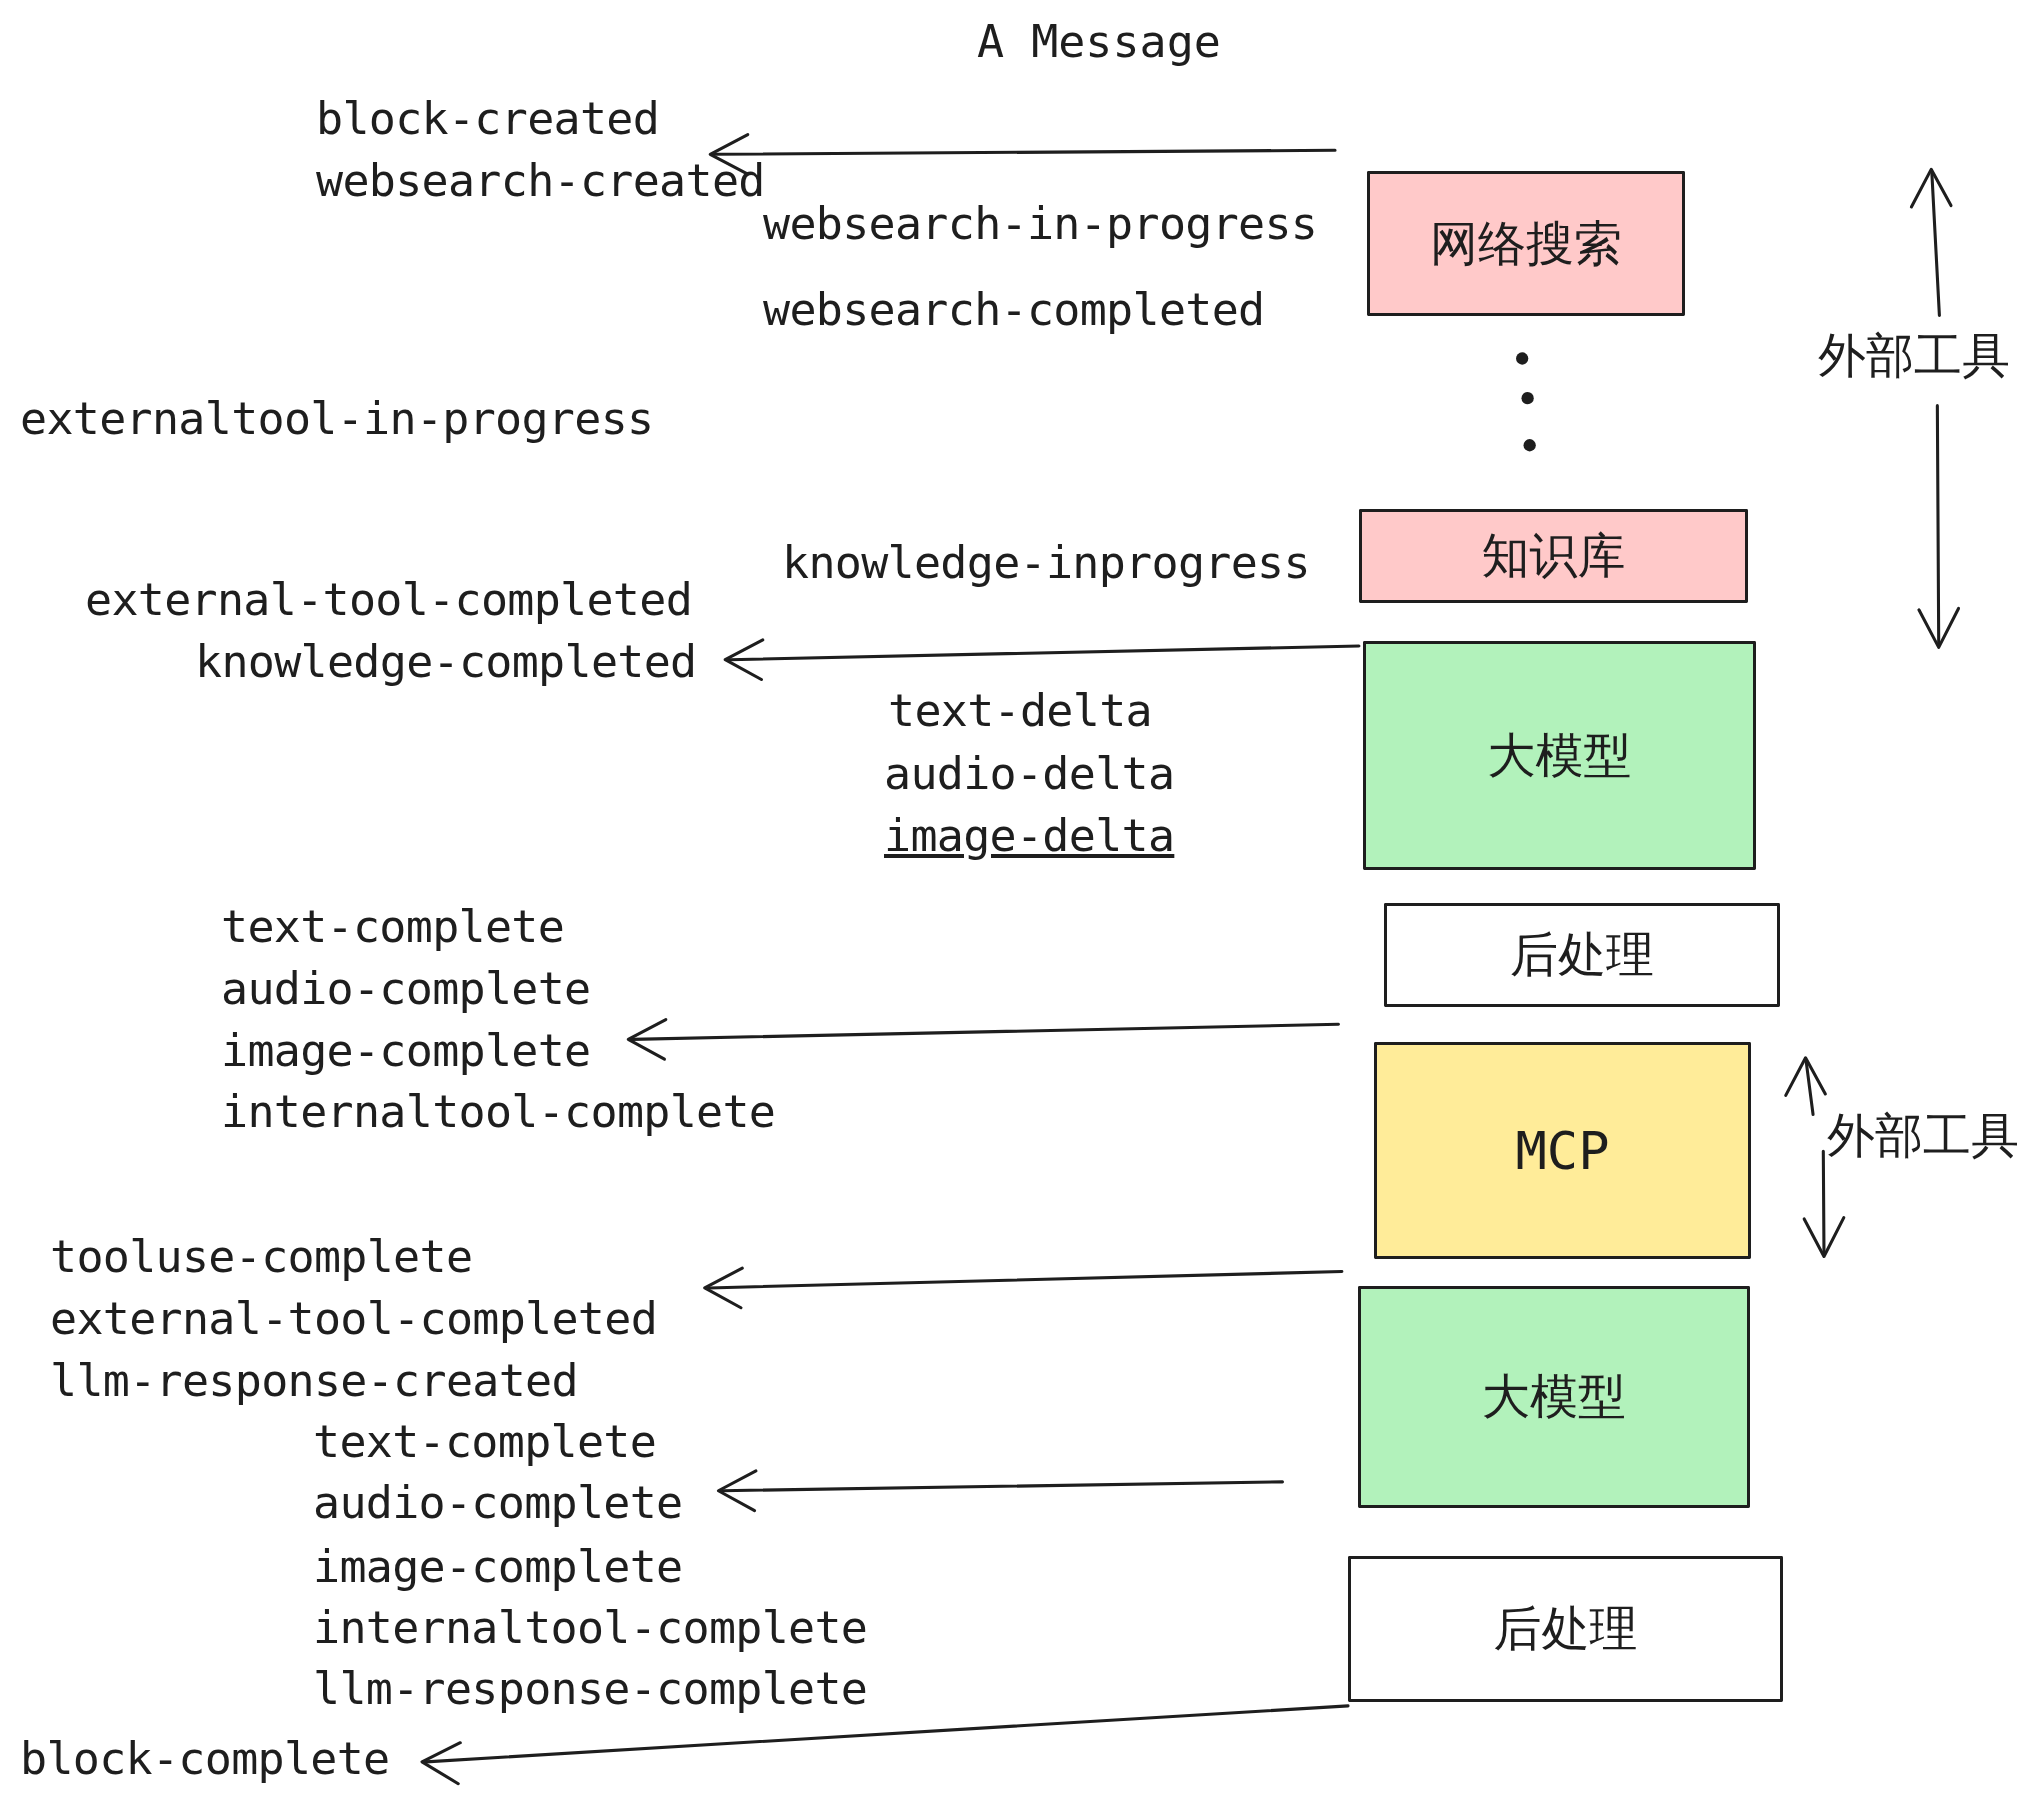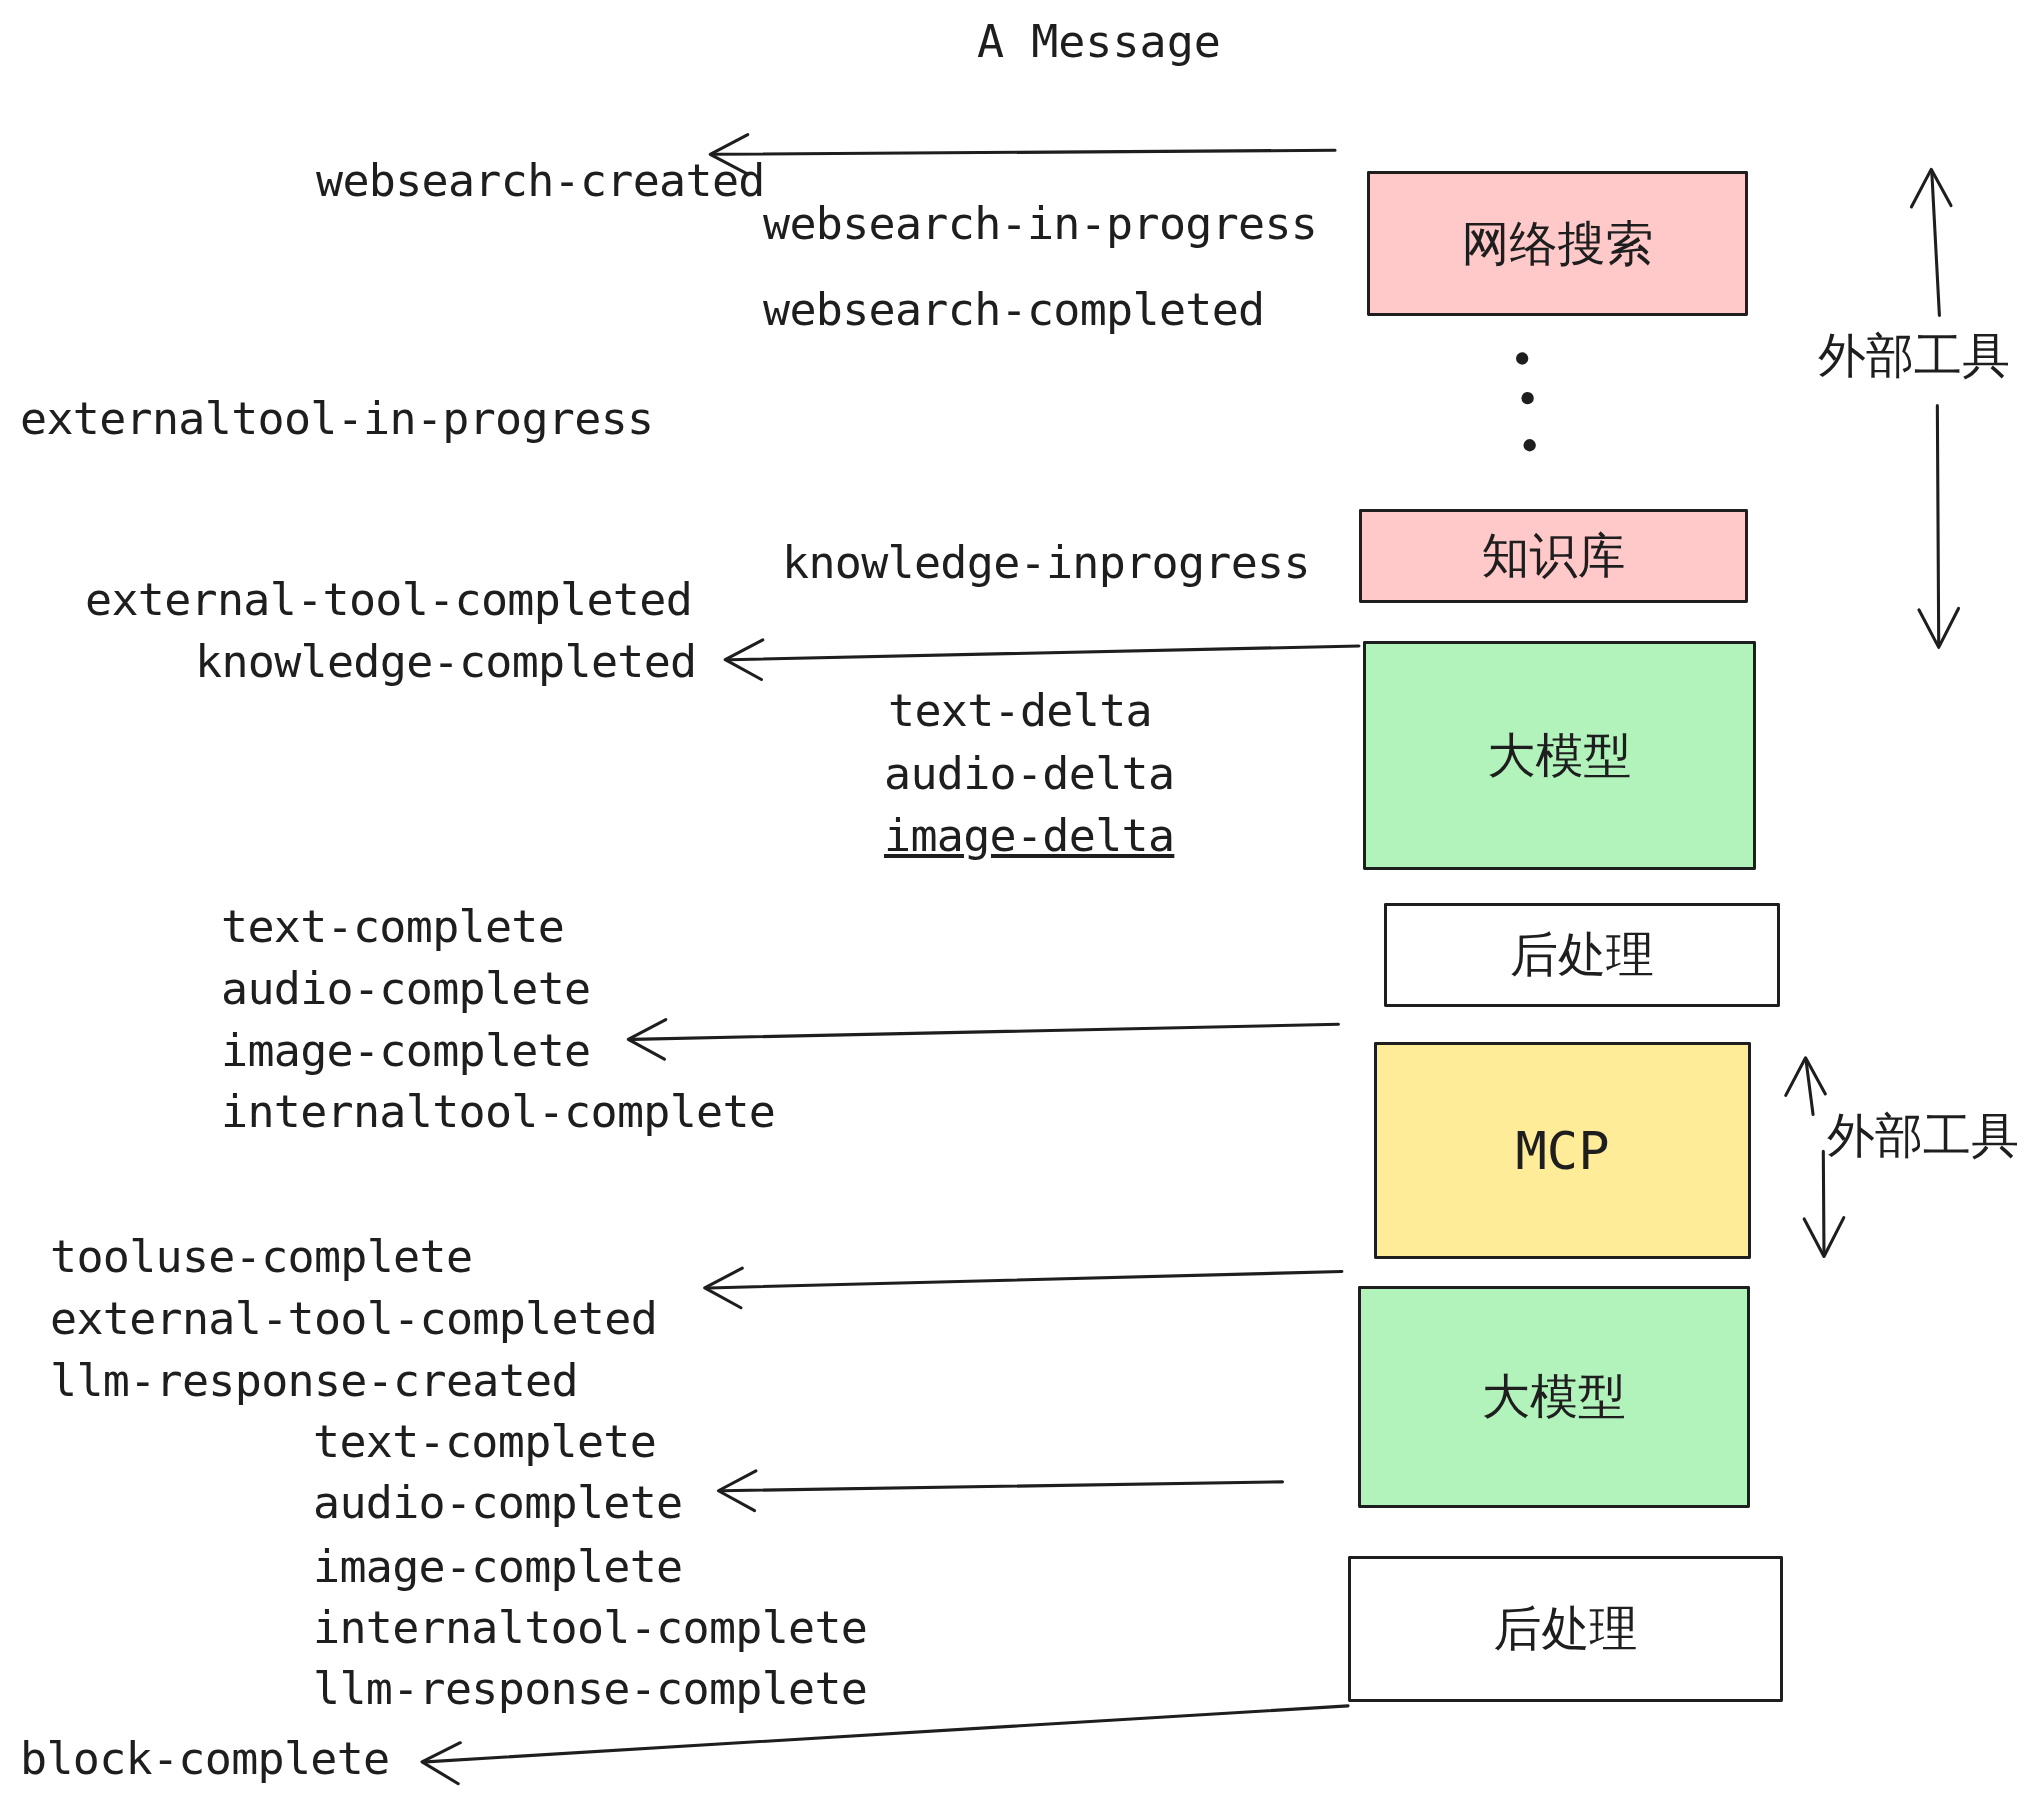--- a/index.html
+++ b/index.html
@@ -84,21 +84,21 @@
 
     <g>
       <circle cx="2229" cy="525" r="9"></circle>
       <circle cx="2237" cy="583" r="9"></circle>
       <circle cx="2240" cy="652" r="9"></circle>
     </g>
   </svg>
 
   <div class="title" style="left:977px;top:19px;">A Message</div>
 
-  <div class="box" style="left: 1367px; top: 171px; width: 381px; height: 145px; background: rgb(255, 201, 201);">
+  <div class="box" style="left: 1367px; top: 171px; width: 318px; height: 145px; background: rgb(255, 201, 201);">
     <span class="box-label">网络搜索</span>
   </div>
   <div class="box" style="left: 1359px; top: 509px; width: 389px; height: 94px; background: rgb(255, 201, 201);">
     <span class="box-label">知识库</span>
   </div>
   <div class="box" style="left: 1363px; top: 641px; width: 393px; height: 229px; background: rgb(178, 242, 187);">
     <span class="box-label">大模型</span>
   </div>
   <div class="box" style="left: 1384px; top: 903px; width: 396px; height: 104px; background: rgb(255, 255, 255);">
     <span class="box-label">后处理</span>
@@ -106,20 +106,21 @@
   <div class="box" style="left: 1374px; top: 1042px; width: 377px; height: 217px; background: rgb(255, 236, 153);">
     <span class="box-label mono">MCP</span>
   </div>
   <div class="box" style="left: 1358px; top: 1286px; width: 392px; height: 222px; background: rgb(178, 242, 187);">
     <span class="box-label">大模型</span>
   </div>
   <div class="box" style="left: 1348px; top: 1556px; width: 435px; height: 146px; background: rgb(255, 255, 255);">
     <span class="box-label">后处理</span>
   </div>
 
+  <div class="evt" style="left:316px;top:96px;">block-created</div>
   <div class="evt" style="left:316px;top:158px;">websearch-created</div>
   <div class="evt" style="left:763px;top:201px;">websearch-in-progress</div>
   <div class="evt" style="left:763px;top:287px;">websearch-completed</div>
   <div class="evt" style="left:20px;top:396px;">externaltool-in-progress</div>
   <div class="evt" style="left:782px;top:540px;">knowledge-inprogress</div>
   <div class="evt" style="left:85px;top:577px;">external-tool-completed</div>
   <div class="evt" style="left:195px;top:639px;">knowledge-completed</div>
   <div class="evt" style="left:888px;top:688px;">text-delta</div>
   <div class="evt" style="left:884px;top:751px;">audio-delta</div>
   <div class="evt" style="left:884px;top:813px;text-decoration:underline;">image-delta</div>

